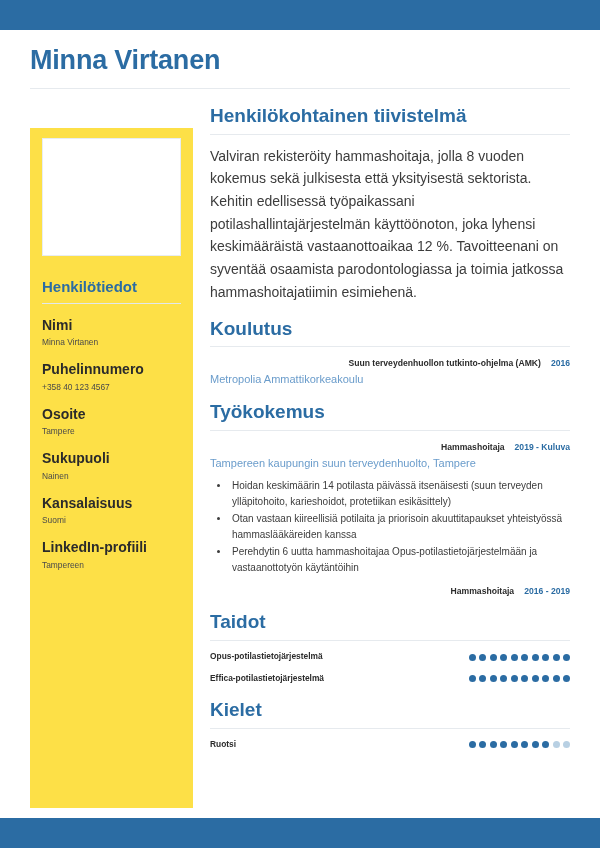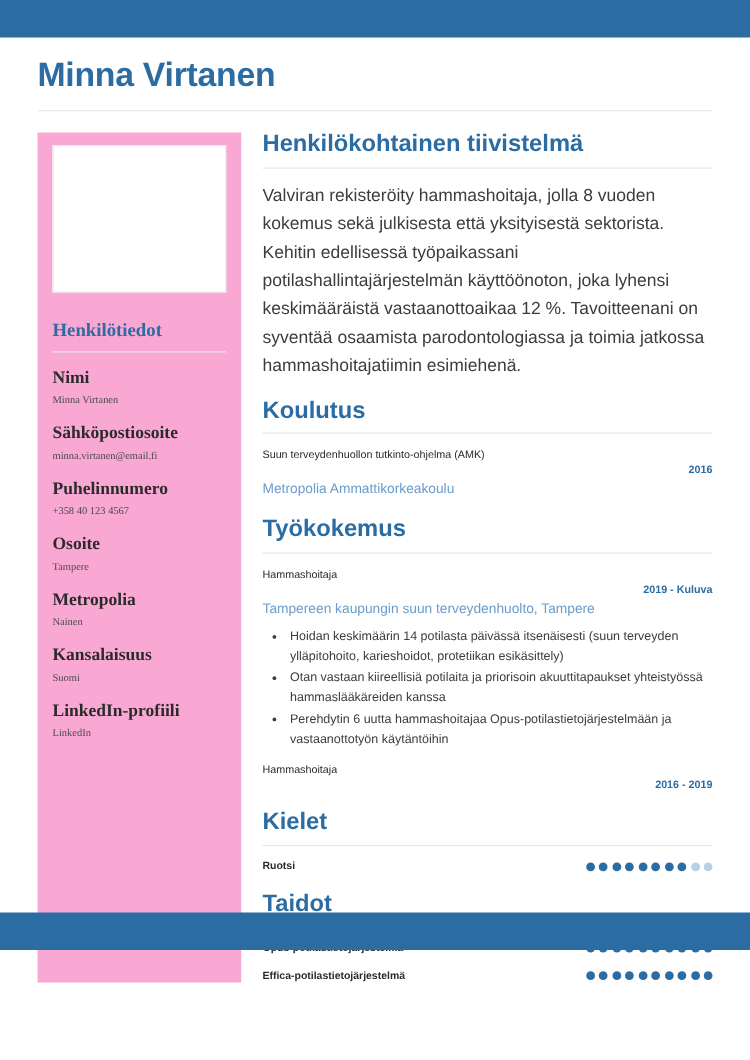--- a/index.html
+++ b/index.html
@@ -12,21 +12,21 @@
     height: 848px;
     background: #ffffff;
     font-family: "Liberation Sans", sans-serif;
     color: #333333;
     overflow: hidden;
     position: relative;
   }
   .page {
     position: relative;
     width: 600px;
-    height: 760px;
+    height: 848px;
     background: #ffffff;
     box-sizing: border-box;
   }
 
   
   .bar-top {
     position: absolute;
     top: 0; left: 0;
     width: 600px;
     height: 30px;
@@ -58,28 +58,27 @@
   .name-rule {
     margin-top: 12px;
     height: 1px;
     background: #e6eaee;
     width: 540px;
   }
 
   
   .sidebar {
     position: absolute;
-    top: 106px;
+    top: 128px;
     left: 30px;
     width: 163px;
     min-height: 680px;
-    background: #f9a8d4;
+    background: #fde047;
     box-sizing: border-box;
     padding: 0;
-    font-family: Liberation Serif, serif;
   }
   .sidebar-inner {
     padding: 10px 12px 18px 12px;
   }
   .photo-box {
     width: 139px;
     height: 118px;
     background: #ffffff;
     border: 1px solid #e8edf1;
     box-sizing: border-box;
@@ -148,34 +147,34 @@
     margin-bottom: 9px;
   }
   .entry-top {
     display: flex;
     justify-content: space-between;
     align-items: flex-start;
     gap: 10px;
   }
   .entry-title {
     font-size: 8.6px;
-    font-weight: normal;
+    font-weight: bold;
     color: #2b2b2b;
     line-height: 1.45;
     flex: 1 1 auto;
+    text-align: right;
   }
   .entry-date {
     font-size: 8.6px;
     font-weight: bold;
     color: #2b6ca3;
     line-height: 1.45;
     white-space: nowrap;
     flex: 0 0 auto;
     text-align: right;
-    margin-top: 12px;
   }
   .entry-sub {
     font-size: 11px;
     color: #6a9ccb;
     line-height: 1.5;
     margin-top: 1px;
   }
   .bullets {
     margin: 7px 0 0 0;
     padding-left: 20px;
@@ -233,42 +232,38 @@
     <div class="sidebar-inner">
       <div class="photo-box"></div>
       <h2 class="side-heading">Henkilötiedot</h2>
       <div class="side-rule"></div>
       <div id="sidebar-fields">
           <div class="field">
             <div class="field-label">Nimi</div>
             <div class="field-value">Minna Virtanen</div>
           </div>
           <div class="field">
-            <div class="field-label">Sähköpostiosoite</div>
-            <div class="field-value">minna.virtanen@email.fi</div>
-          </div>
-          <div class="field">
             <div class="field-label">Puhelinnumero</div>
             <div class="field-value">+358 40 123 4567</div>
           </div>
           <div class="field">
             <div class="field-label">Osoite</div>
             <div class="field-value">Tampere</div>
           </div>
           <div class="field">
-            <div class="field-label">Metropolia</div>
+            <div class="field-label">Sukupuoli</div>
             <div class="field-value">Nainen</div>
           </div>
           <div class="field">
             <div class="field-label">Kansalaisuus</div>
             <div class="field-value">Suomi</div>
           </div>
           <div class="field">
             <div class="field-label">LinkedIn-profiili</div>
-            <div class="field-value">LinkedIn</div>
+            <div class="field-value">Tampereen</div>
           </div>
         </div>
     </div>
   </aside>
 
   <main class="main">
 
     <section class="section">
       <h2 class="section-heading">Henkilökohtainen tiivistelmä</h2>
       <div class="section-rule"></div>
@@ -308,20 +303,57 @@
           <div class="entry">
             <div class="entry-top">
               <div class="entry-title">Hammashoitaja</div>
               <div class="entry-date">2016 - 2019</div>
             </div>
           </div>
         </div>
     </section>
 
     <section class="section">
+      <h2 class="section-heading">Taidot</h2>
+      <div class="section-rule"></div>
+      <div id="skills-rows">
+          <div class="rating-row">
+            <div class="rating-label">Opus-potilastietojärjestelmä</div>
+            <div class="dots">
+              <span class="dot"></span>
+              <span class="dot"></span>
+              <span class="dot"></span>
+              <span class="dot"></span>
+              <span class="dot"></span>
+              <span class="dot"></span>
+              <span class="dot"></span>
+              <span class="dot"></span>
+              <span class="dot"></span>
+              <span class="dot"></span>
+            </div>
+          </div>
+          <div class="rating-row">
+            <div class="rating-label">Effica-potilastietojärjestelmä</div>
+            <div class="dots">
+              <span class="dot"></span>
+              <span class="dot"></span>
+              <span class="dot"></span>
+              <span class="dot"></span>
+              <span class="dot"></span>
+              <span class="dot"></span>
+              <span class="dot"></span>
+              <span class="dot"></span>
+              <span class="dot"></span>
+              <span class="dot"></span>
+            </div>
+          </div>
+        </div>
+    </section>
+
+    <section class="section">
       <h2 class="section-heading">Kielet</h2>
       <div class="section-rule"></div>
       <div id="language-rows">
           <div class="rating-row">
             <div class="rating-label">Ruotsi</div>
             <div class="dots">
               <span class="dot"></span>
               <span class="dot"></span>
               <span class="dot"></span>
               <span class="dot"></span>
@@ -329,53 +361,16 @@
               <span class="dot"></span>
               <span class="dot"></span>
               <span class="dot"></span>
               <span class="dot off"></span>
               <span class="dot off"></span>
             </div>
           </div>
         </div>
     </section>
 
-    <section class="section">
-      <h2 class="section-heading">Taidot</h2>
-      <div class="section-rule"></div>
-      <div id="skills-rows">
-          <div class="rating-row">
-            <div class="rating-label">Opus-potilastietojärjestelmä</div>
-            <div class="dots">
-              <span class="dot"></span>
-              <span class="dot"></span>
-              <span class="dot"></span>
-              <span class="dot"></span>
-              <span class="dot"></span>
-              <span class="dot"></span>
-              <span class="dot"></span>
-              <span class="dot"></span>
-              <span class="dot"></span>
-              <span class="dot"></span>
-            </div>
-          </div>
-          <div class="rating-row">
-            <div class="rating-label">Effica-potilastietojärjestelmä</div>
-            <div class="dots">
-              <span class="dot"></span>
-              <span class="dot"></span>
-              <span class="dot"></span>
-              <span class="dot"></span>
-              <span class="dot"></span>
-              <span class="dot"></span>
-              <span class="dot"></span>
-              <span class="dot"></span>
-              <span class="dot"></span>
-              <span class="dot"></span>
-            </div>
-          </div>
-        </div>
-    </section>
-
   </main>
 
   <div class="bar-bottom"></div>
 </div>
 
 </body></html>

